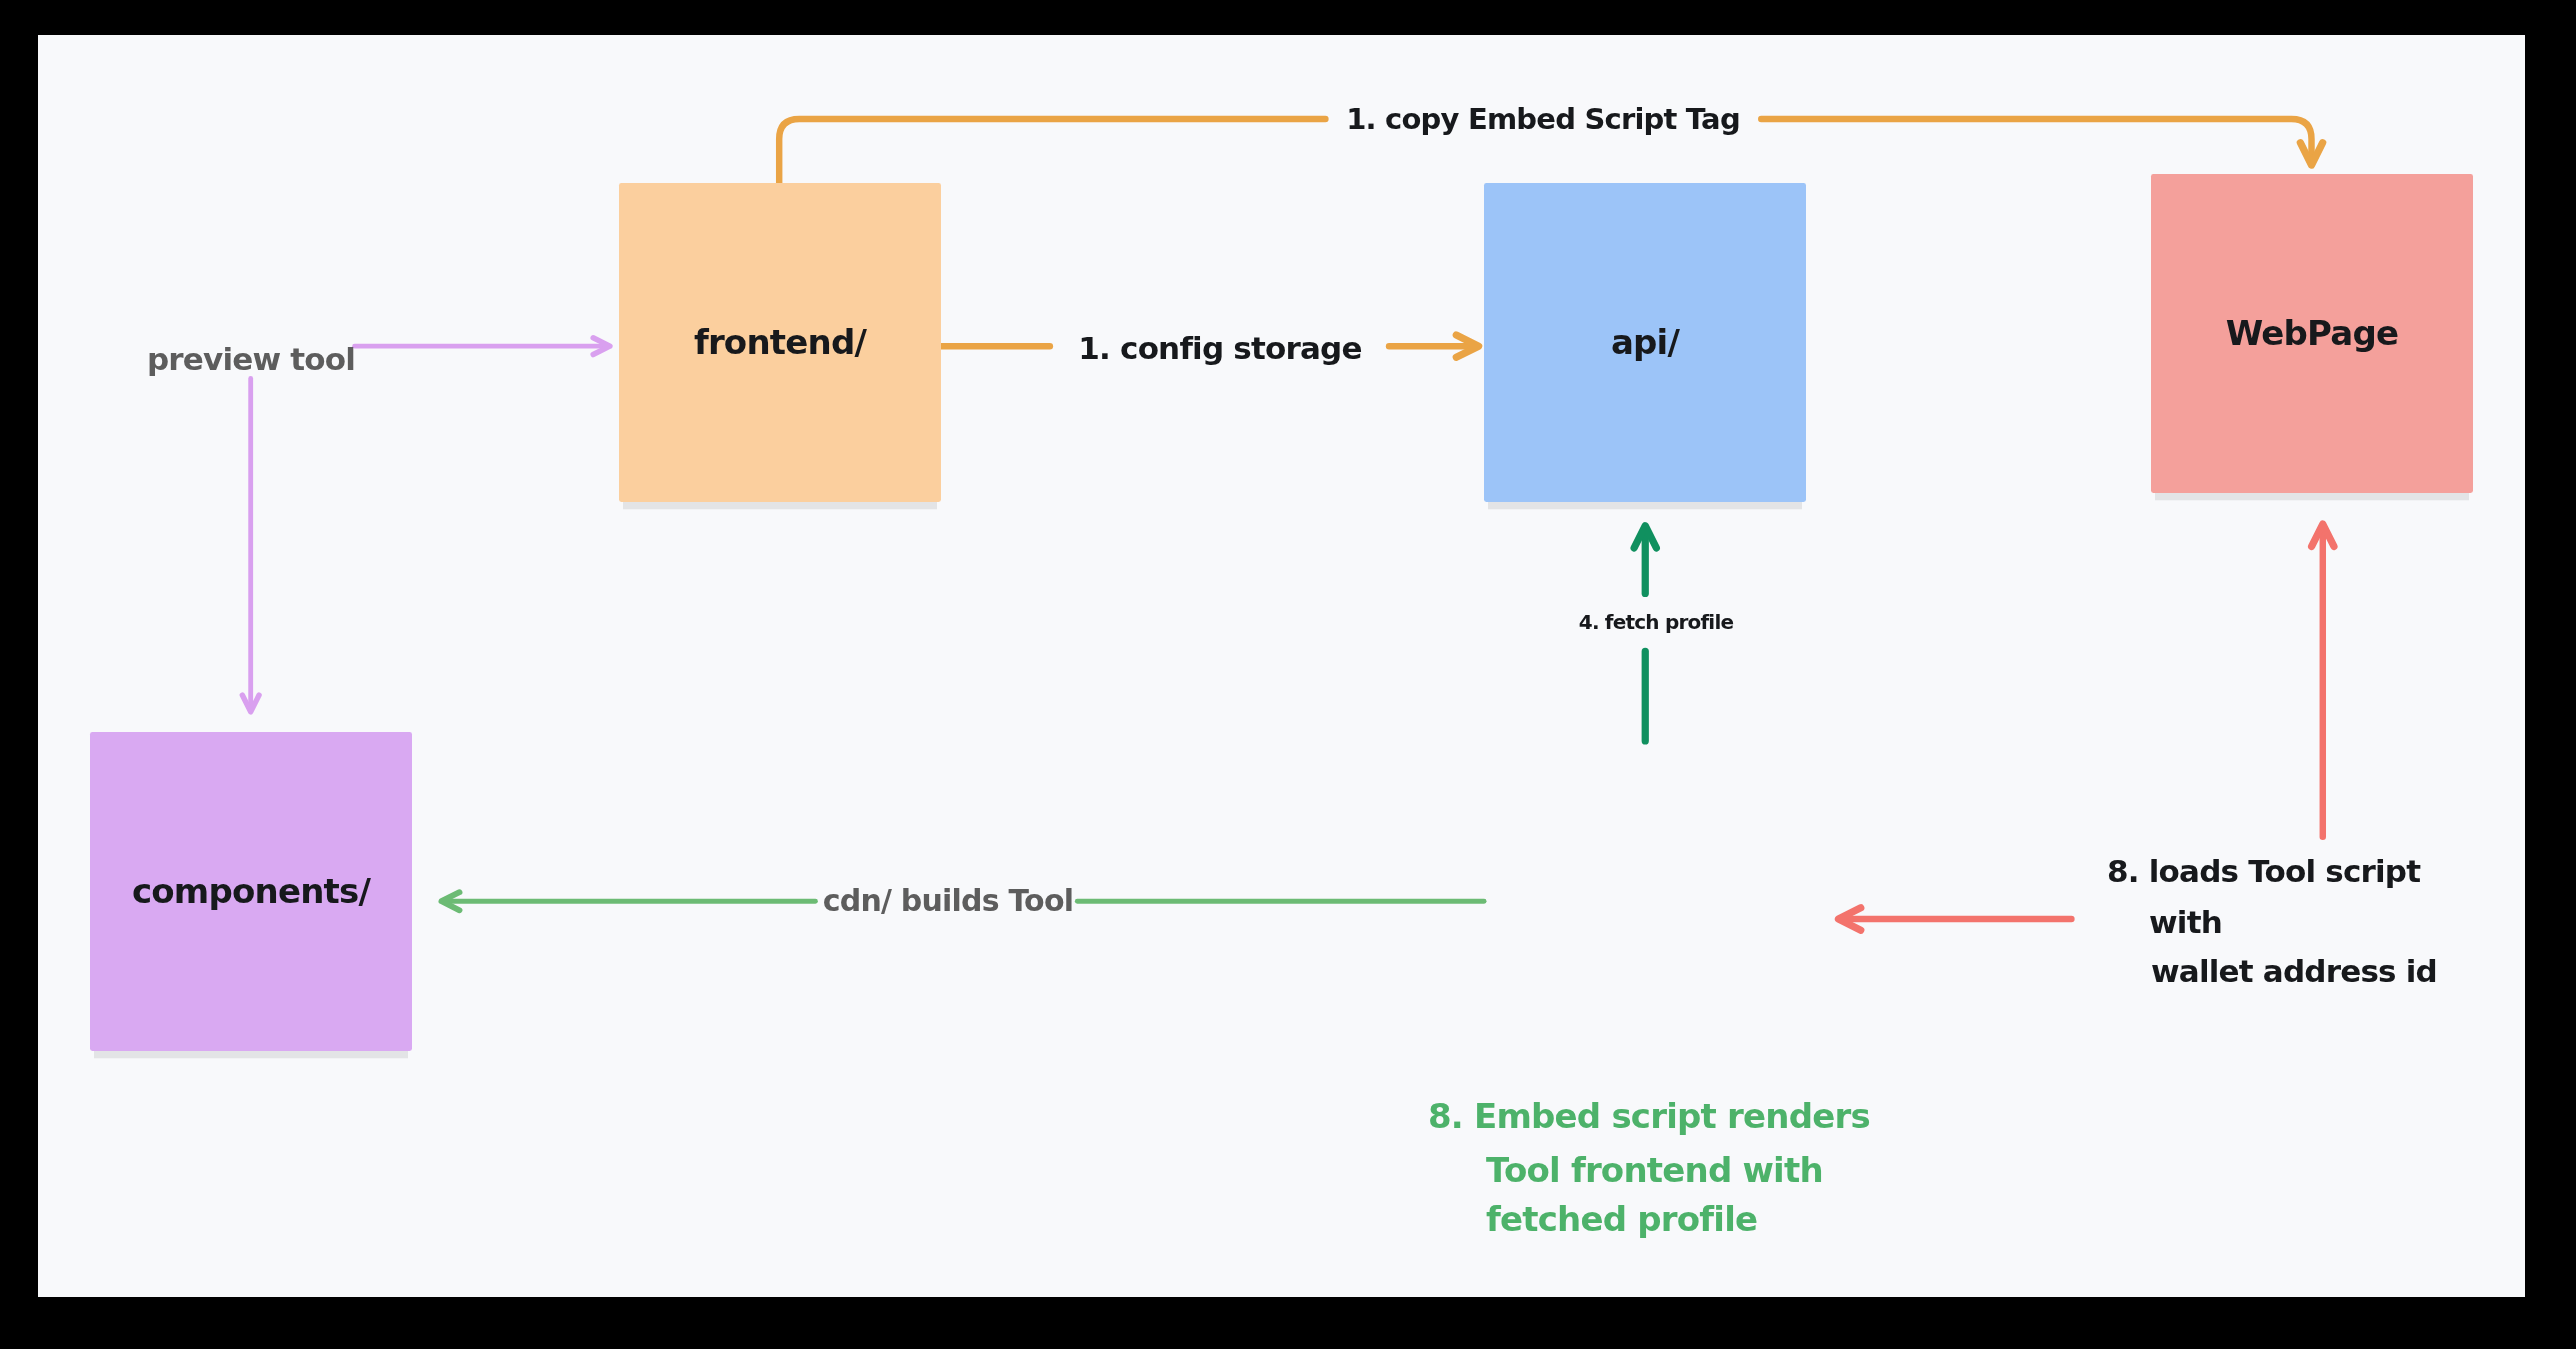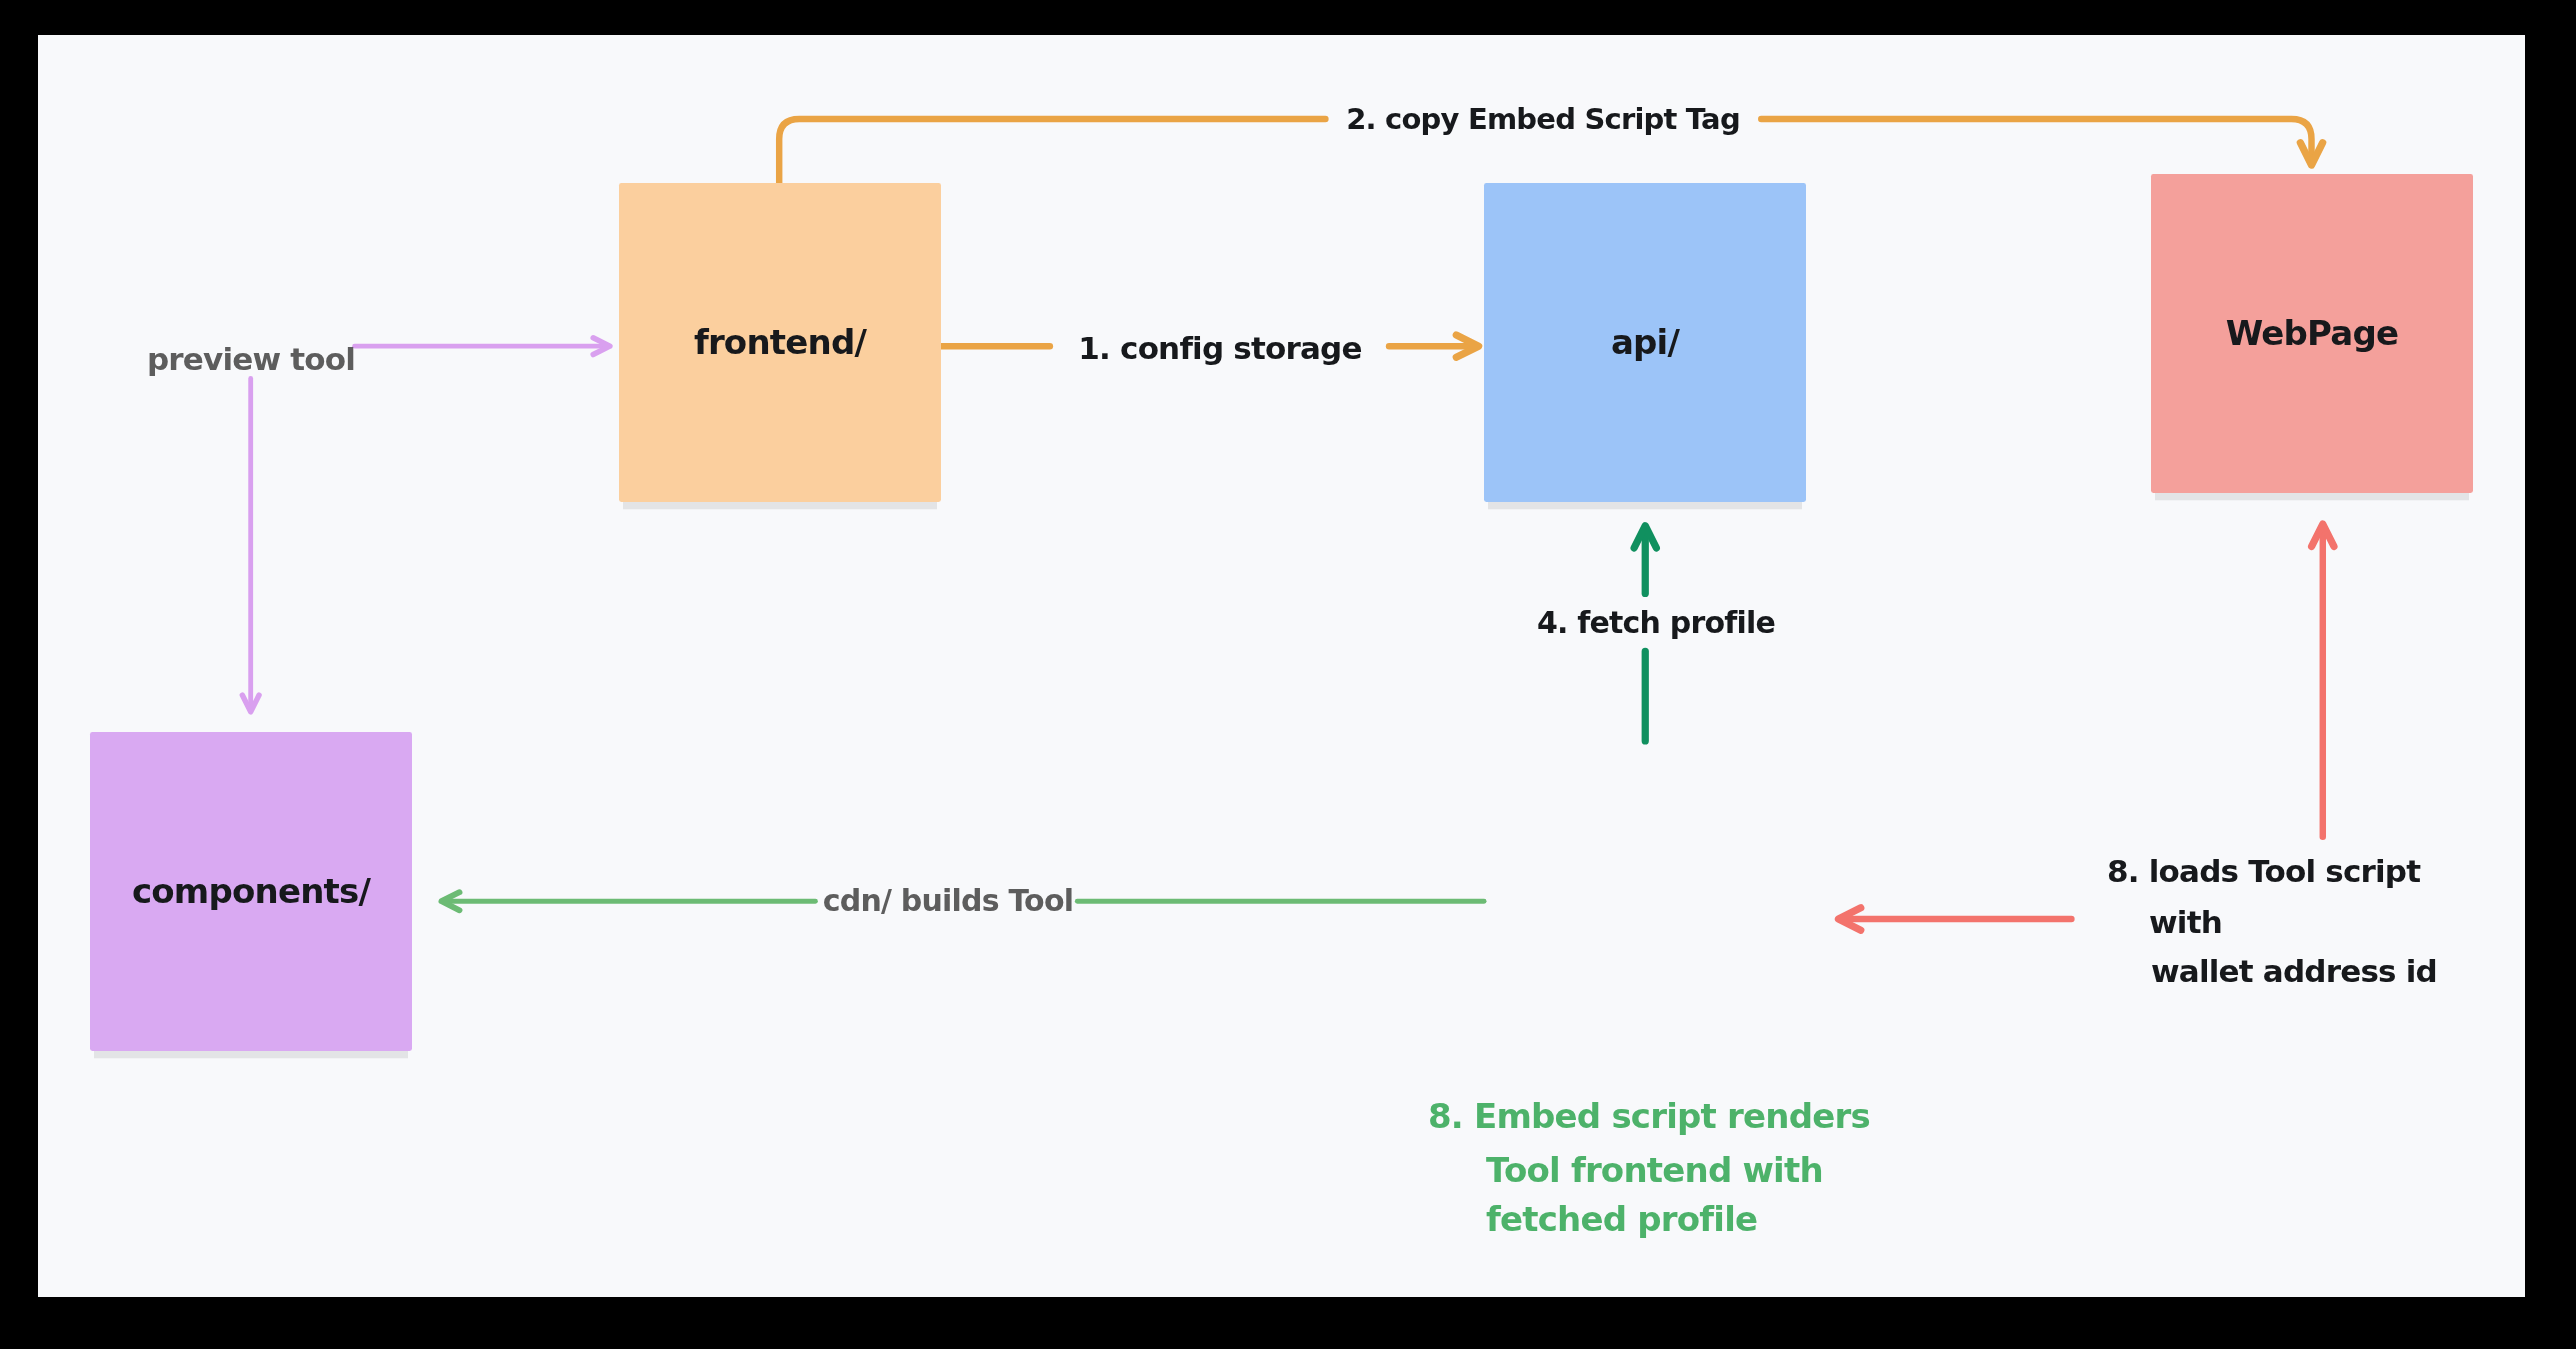--- a/index.html
+++ b/index.html
@@ -36,21 +36,21 @@
   .box-cdn{left:1446px;top:706px;background:var(--green_fill);}
   .lbl{
     position:absolute;white-space:nowrap;font-weight:700;
     color:var(--black_text);letter-spacing:-0.8px;
     transform:translate(-50%,-50%);
   }
   .lbl-left{transform:translateY(-50%);}
   .gray{color:var(--gray_text);}
   .green{color:var(--green_text);}
   .f32{font-size:30px;} .f36{font-size:29px;} .f38{font-size:31px;}
-  .f40{font-size:30px;} .f42{font-size:34px;}
+  .f40{font-size:20px;} .f42{font-size:34px;}
   path.stroke-violet{stroke:var(--violet_arrow);}
   path.stroke-orange{stroke:var(--orange_arrow);}
   path.stroke-red{stroke:var(--red_arrow);}
   path.stroke-dgreen{stroke:var(--green_dark_arrow);}
   path.stroke-lgreen{stroke:var(--green_light_arrow);}
   marker path{fill:none;stroke-width:2.6;stroke-linecap:round;stroke-linejoin:round;}
   #mh-violet path{stroke:var(--violet_arrow);}
   #mh-orange path{stroke:var(--orange_arrow);}
   #mh-red path{stroke:var(--red_arrow);}
   #mh-dgreen path{stroke:var(--green_dark_arrow);}
@@ -118,21 +118,21 @@
 
   <div class="box box-components">
     <span>components/</span>
   </div>
 
 
   <div class="lbl gray f38" style="left:213px;top:324px;">preview tool</div>
 
   <div class="lbl f38" style="left:1182px;top:313px;">1. config storage</div>
 
-  <div class="lbl f36" style="left:1505px;top:84px;">2. copy Embed Script Tag</div>
+  <div class="lbl f36" style="left:1505px;top:84px;">1. copy Embed Script Tag</div>
 
   <div class="lbl f40" style="left:1618px;top:587px;">4. fetch profile</div>
 
   <div class="lbl lbl-left f38" style="left:2069px;top:836px;">8. loads Tool script</div>
   <div class="lbl lbl-left f38" style="left:2111px;top:887px;">with</div>
   <div class="lbl lbl-left f38" style="left:2113px;top:936px;">wallet address id</div>
 
   <div class="lbl gray f32" style="left:910px;top:865px;">cdn/ builds Tool</div>
 
   <div class="lbl lbl-left green f42" style="left:1390px;top:1081px;">8. Embed script renders</div>

